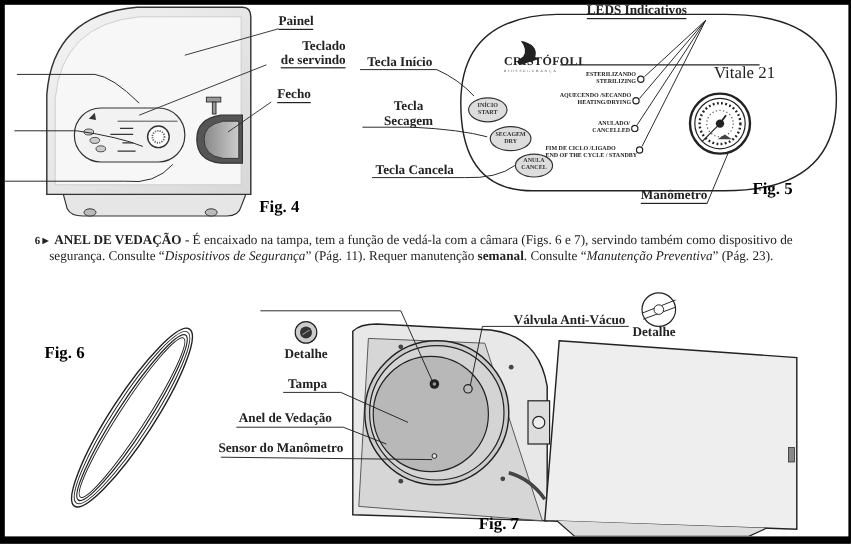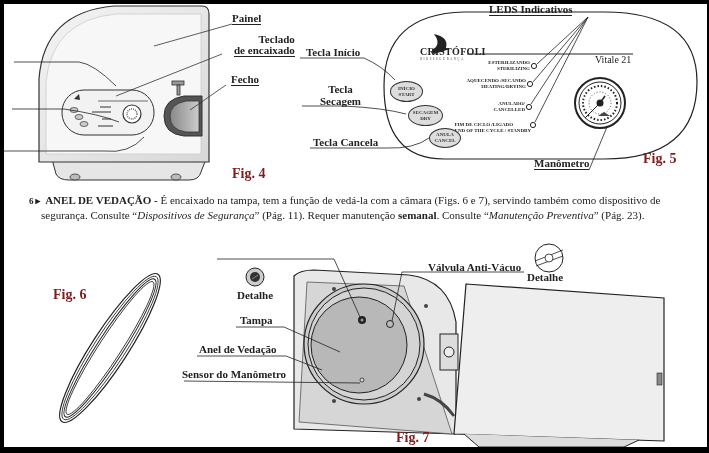--- a/index.html
+++ b/index.html
@@ -1,21 +1,21 @@
 <!DOCTYPE html>
 <html><head>
 <meta charset="utf-8">
 <style>
   html,body{margin:0;padding:0;background:#000;}
   body{width:709px;height:453px;overflow:hidden;position:relative;font-family:"Liberation Sans",sans-serif;}
   #page{position:absolute;left:4px;top:4px;width:703px;height:443px;background:#fff;overflow:hidden;font-family:Liberation Serif, serif;}
   .abs{position:absolute;}
   .lbl{position:absolute;font-weight:bold;color:#222;font-size:11px;white-space:nowrap;}
   .ul{border-bottom:1px solid #222;padding-bottom:0px;}
-  .fig{position:absolute;font-weight:bold;font-size:14px;color:#7f1d1d;margin-left:16px;}
+  .fig{position:absolute;font-weight:bold;font-size:14px;color:#000000;}
   svg{position:absolute;left:0;top:0;}
   .para{position:absolute;left:37px;top:190px;width:630px;font-size:11px;line-height:13.5px;color:#222;}
   .para b{font-weight:bold;}
   .tiny{font-size:5px;font-weight:bold;color:#222;position:absolute;text-align:right;white-space:nowrap;line-height:6px;}
   .btn{position:absolute;border:1.5px solid #333;border-radius:50%;background:#ddd;font-size:5px;font-weight:bold;text-align:center;color:#333;line-height:6px;display:flex;align-items:center;justify-content:center;flex-direction:column;}
 </style>
 </head>
 <body>
 
 <div id="page">
@@ -57,21 +57,21 @@
     <path d="M198 92 L180 92 Q160 95 160 112 Q160 130 180 132 L198 132 Z" fill="#555" stroke="#333" stroke-width="1"></path>
     <path d="M195 97 L182 97 Q166 100 166 112 Q166 126 182 128 L195 128 Z" fill="url(#fechog)" stroke="#333" stroke-width="0.8"></path>
 
     <line x1="150" y1="42" x2="228" y2="20" stroke="#333" stroke-width="0.8"></line>
     <line x1="112" y1="92" x2="218" y2="50" stroke="#333" stroke-width="0.8"></line>
     <line x1="186" y1="106" x2="222" y2="81" stroke="#333" stroke-width="0.8"></line>
   </svg>
   <div class="lbl ul" style="left:228px;top:8px;">Painel</div>
   <div class="lbl" style="left:230px;top:30px;line-height:11px;text-align:right;">
     <div>Teclado</div>
-    <div class="ul">de encaixado</div>
+    <div class="ul">de servindo</div>
   </div>
   <div class="lbl ul" style="left:227px;top:69px;">Fecho</div>
   <div class="fig" style="left:212px;top:162px;">Fig. 4</div>
 
   <svg width="699" height="185" style="pointer-events:none">
 
     <path d="M460 8 L600 8 Q693 8 693 78 Q693 155 600 155 L440 155 Q380 155 380 82 Q380 10 460 8" fill="none" stroke="#222" stroke-width="1.2"></path>
 
     <path d="M430 30 Q445 33 442 44 L446 45 L430 50 Q425 47 432 43 Q436 38 430 30 Z" fill="#222"></path>
     <line x1="463" y1="50" x2="629" y2="50" stroke="#222" stroke-width="1"></line>
@@ -99,21 +99,21 @@
     <path d="M10 58 L75 58 Q90 60 112 82" fill="none" stroke="#222" stroke-width="0.8"></path>
     <path d="M8 105 L60 105 Q95 110 115 118" fill="none" stroke="#222" stroke-width="0.8"></path>
     <path d="M0 147 L100 147 Q125 150 140 133" fill="none" stroke="#222" stroke-width="0.8"></path>
 
     <line x1="603" y1="123" x2="585" y2="166" stroke="#222" stroke-width="0.8"></line>
   </svg>
 
   <div class="lbl" style="left:485px;top:-1px;"><span class="ul">LEDS Indicativos</span></div>
   <div class="abs" style="left:416px;top:42px;font-weight:bold;font-size:10px;letter-spacing:0.3px;color:#222;">CRISTÓFOLI</div>
   <div class="abs" style="left:416px;top:53px;font-size:3px;letter-spacing:1.5px;color:#444;">BIOSSEGURANÇA</div>
-  <div class="abs" style="left:591px;top:50px;font-size:10px;color:#222;">Vitale 21</div>
+  <div class="abs" style="left:591px;top:50px;font-size:14px;color:#222;">Vitale 21</div>
 
   <div class="tiny" style="right:177px;top:56px;">
       <div>ESTERILIZANDO</div>
       <div>STERILIZING</div>
     </div>
   <div class="tiny" style="right:181px;top:74px;">
       <div>AQUECENDO /SECANDO</div>
       <div>HEATING/DRYING</div>
     </div>
   <div class="tiny" style="right:182px;top:97px;">
@@ -218,15 +218,15 @@
     <line x1="532" y1="262" x2="559" y2="252" stroke="#222" stroke-width="0.8"></line>
     <circle cx="545" cy="254" r="4" fill="#fff" stroke="#222" stroke-width="0.8"></circle>
   </svg>
 
   <div class="lbl" style="left:233px;top:285px;">Detalhe</div>
   <div class="lbl" style="left:424px;top:257px;">Válvula Anti-Vácuo</div>
   <div class="lbl" style="left:523px;top:267px;">Detalhe</div>
   <div class="lbl" style="left:236px;top:310px;">Tampa</div>
   <div class="lbl" style="left:195px;top:339px;">Anel de Vedação</div>
   <div class="lbl" style="left:178px;top:364px;">Sensor do Manômetro</div>
-  <div class="fig" style="left:376px;top:426px;">Fig. 7</div>
+  <div class="fig" style="left:395px;top:426px;">Fig. 7</div>
 
 </div>
 
 </body></html>

